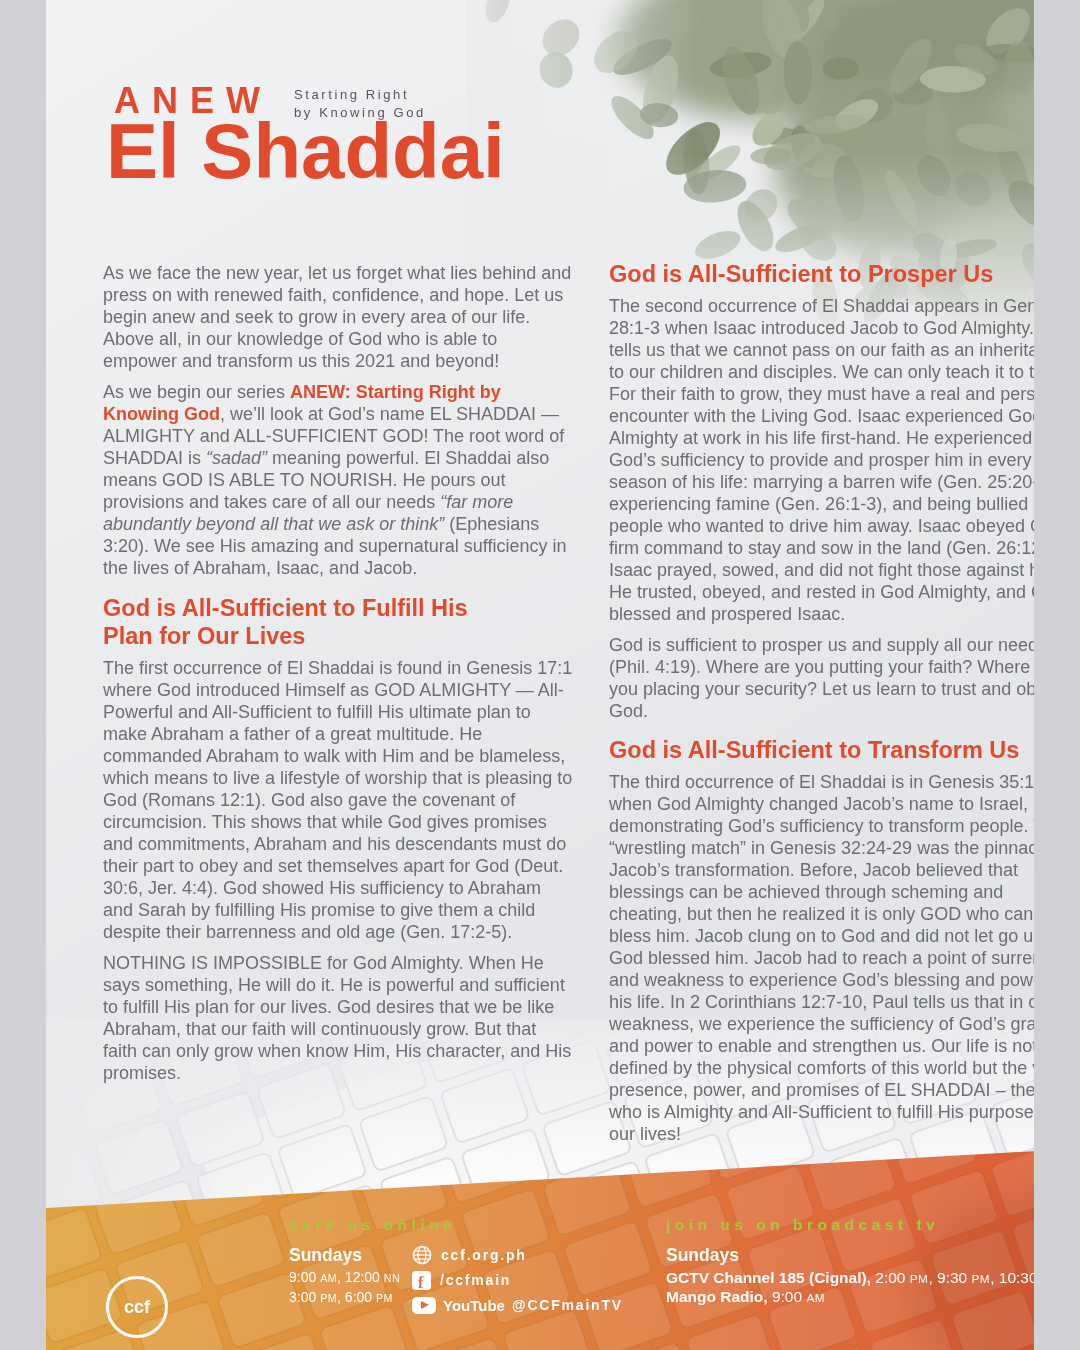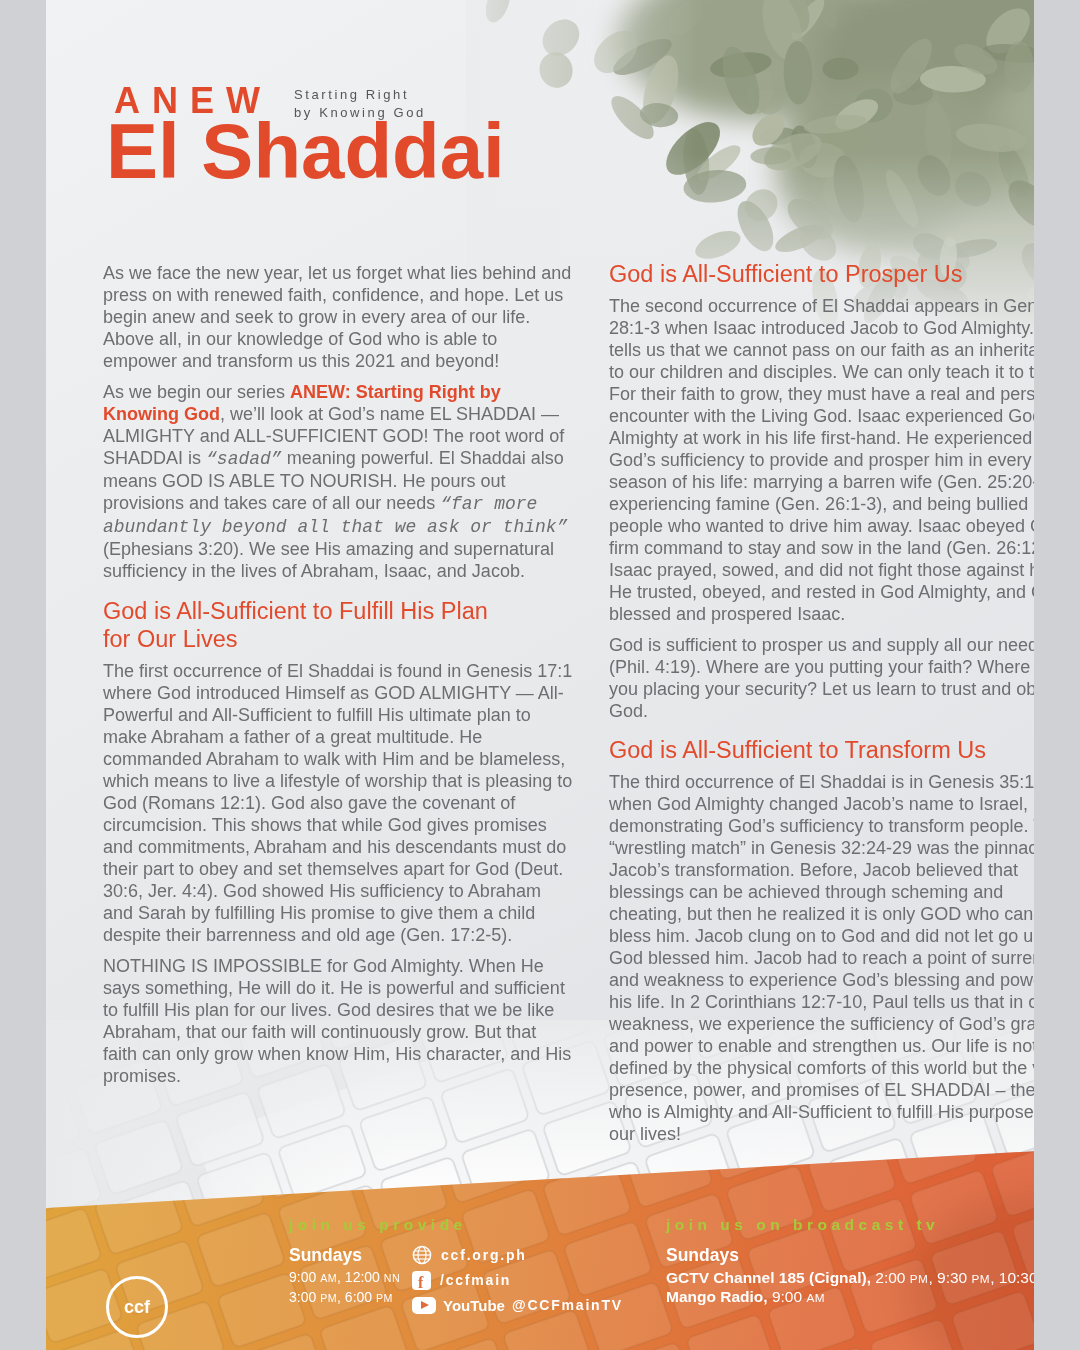--- a/index.html
+++ b/index.html
@@ -22,26 +22,26 @@
   .series-sub{position:absolute;left:248px;top:86px;font-size:13px;font-weight:normal;letter-spacing:2.6px;color:var(--dkgray);line-height:18px;}
   .main-title{position:absolute;left:60px;top:112px;font-size:78px;font-weight:bold;letter-spacing:0;color:var(--red);line-height:1;}
   .section-label{position:absolute;left:65px;top:202px;font-size:23px;font-weight:bold;letter-spacing:3px;color:var(--olive);}
   
   .plant{position:absolute;left:420px;top:0;width:660px;height:340px;z-index:0;}
   
   .col{position:absolute;top:262px;width:470px;color:var(--gray);font-size:18px;line-height:22px;z-index:2;}
   .col-left{left:57px;}
   .col-right{left:563px;top:260px;}
   .col p{margin:0 0 9px 0;}
-  .col h2{color:var(--red);font-size:23.5px;line-height:28px;font-weight:normal;margin:15px 0 7px 0;}
+  .col h2{color:var(--red);font-size:23.5px;line-height:28px;font-weight:bold;margin:15px 0 7px 0;}
   .col-left h2{width:415px;}
   .col-right h2{white-space:nowrap;margin-top:14px;}
   .col-right h2.first{margin-top:0;}
   .seg-sr{color:var(--red);font-weight:bold;}
-  .seg-it{font-style:italic;font-family:Liberation Mono, monospace;}
+  .seg-it{font-style:italic;}
   .seg-b{font-weight:bold;}
   .seg-sc{font-size:0.76em;letter-spacing:0.5px;}
   
   .kb-upper{position:absolute;left:0;top:1020px;width:1080px;height:330px;z-index:1;
     clip-path:polygon(0 0,100% 0,100% 38.2%,0 57%);}
   .laptop-strip{position:absolute;left:150px;top:120px;width:1300px;height:460px;
     background:linear-gradient(180deg,rgba(255,255,255,0.95),rgba(236,237,239,0.35));
     transform:rotate(-19deg);transform-origin:left top;}
   .kb-upper svg,.footer-band svg{position:absolute;left:0;top:0;width:100%;height:100%;}
   .kb-fade-top{position:absolute;left:0;top:0;width:100%;height:100%;
@@ -253,21 +253,21 @@
     </svg>
     <div class="phone-blob"></div>
     <div class="finger-lower"></div>
   </div>
 
   <div class="footer-content">
     <div class="ccf-logo">
       <span>ccf</span>
     </div>
 
-    <div class="f-heading f-online-h">join us provide</div>
+    <div class="f-heading f-online-h">care us online</div>
     <div class="f-day f-online-day">Sundays</div>
     <div class="f-times">
       <div><span>9:00 </span><span class="seg-sc">AM</span><span>, 12:00 </span><span class="seg-sc">NN</span></div>
       <div><span>3:00 </span><span class="seg-sc">PM</span><span>, 6:00 </span><span class="seg-sc">PM</span></div>
     </div>
 
     <div class="f-social">
       <div class="f-social-row">
         <svg class="globe" viewBox="0 0 20 20">
           <circle cx="10" cy="10" r="8.6" fill="none" stroke="#fff" stroke-width="1.5"></circle>

